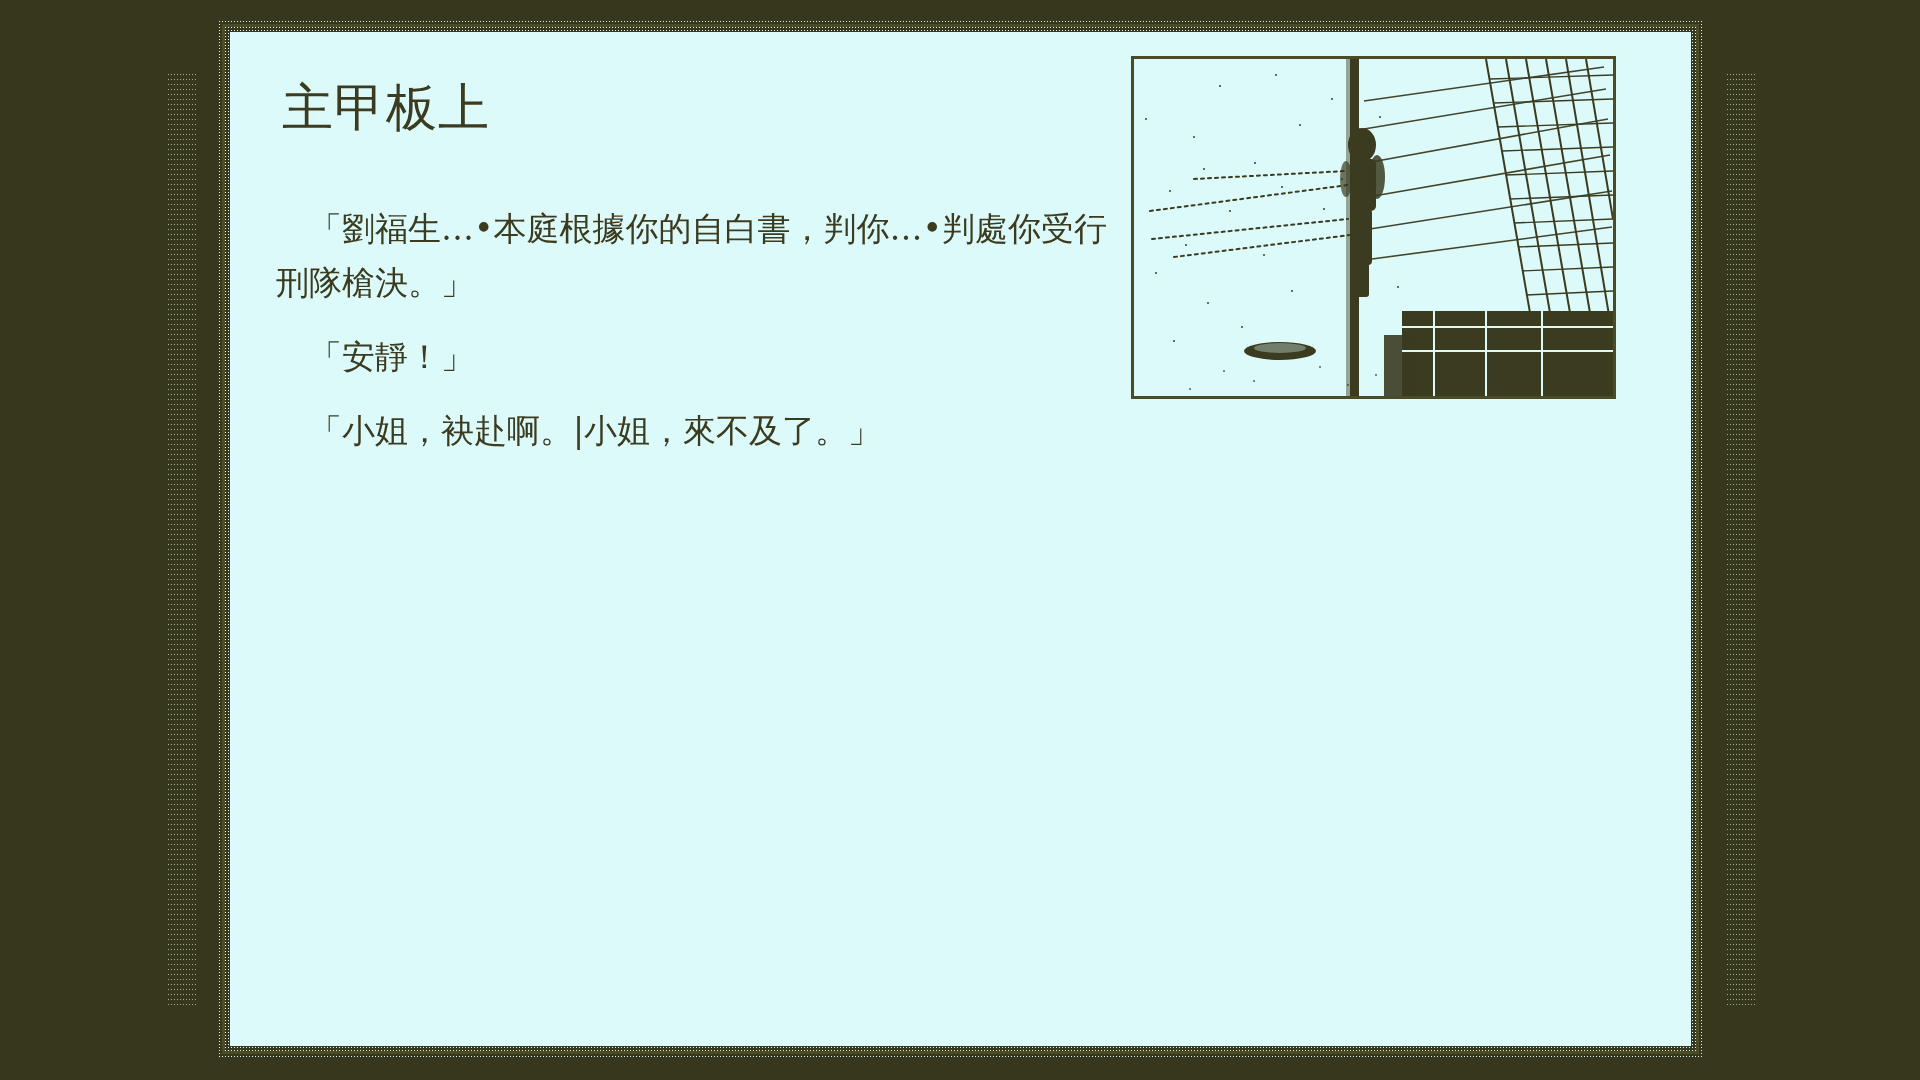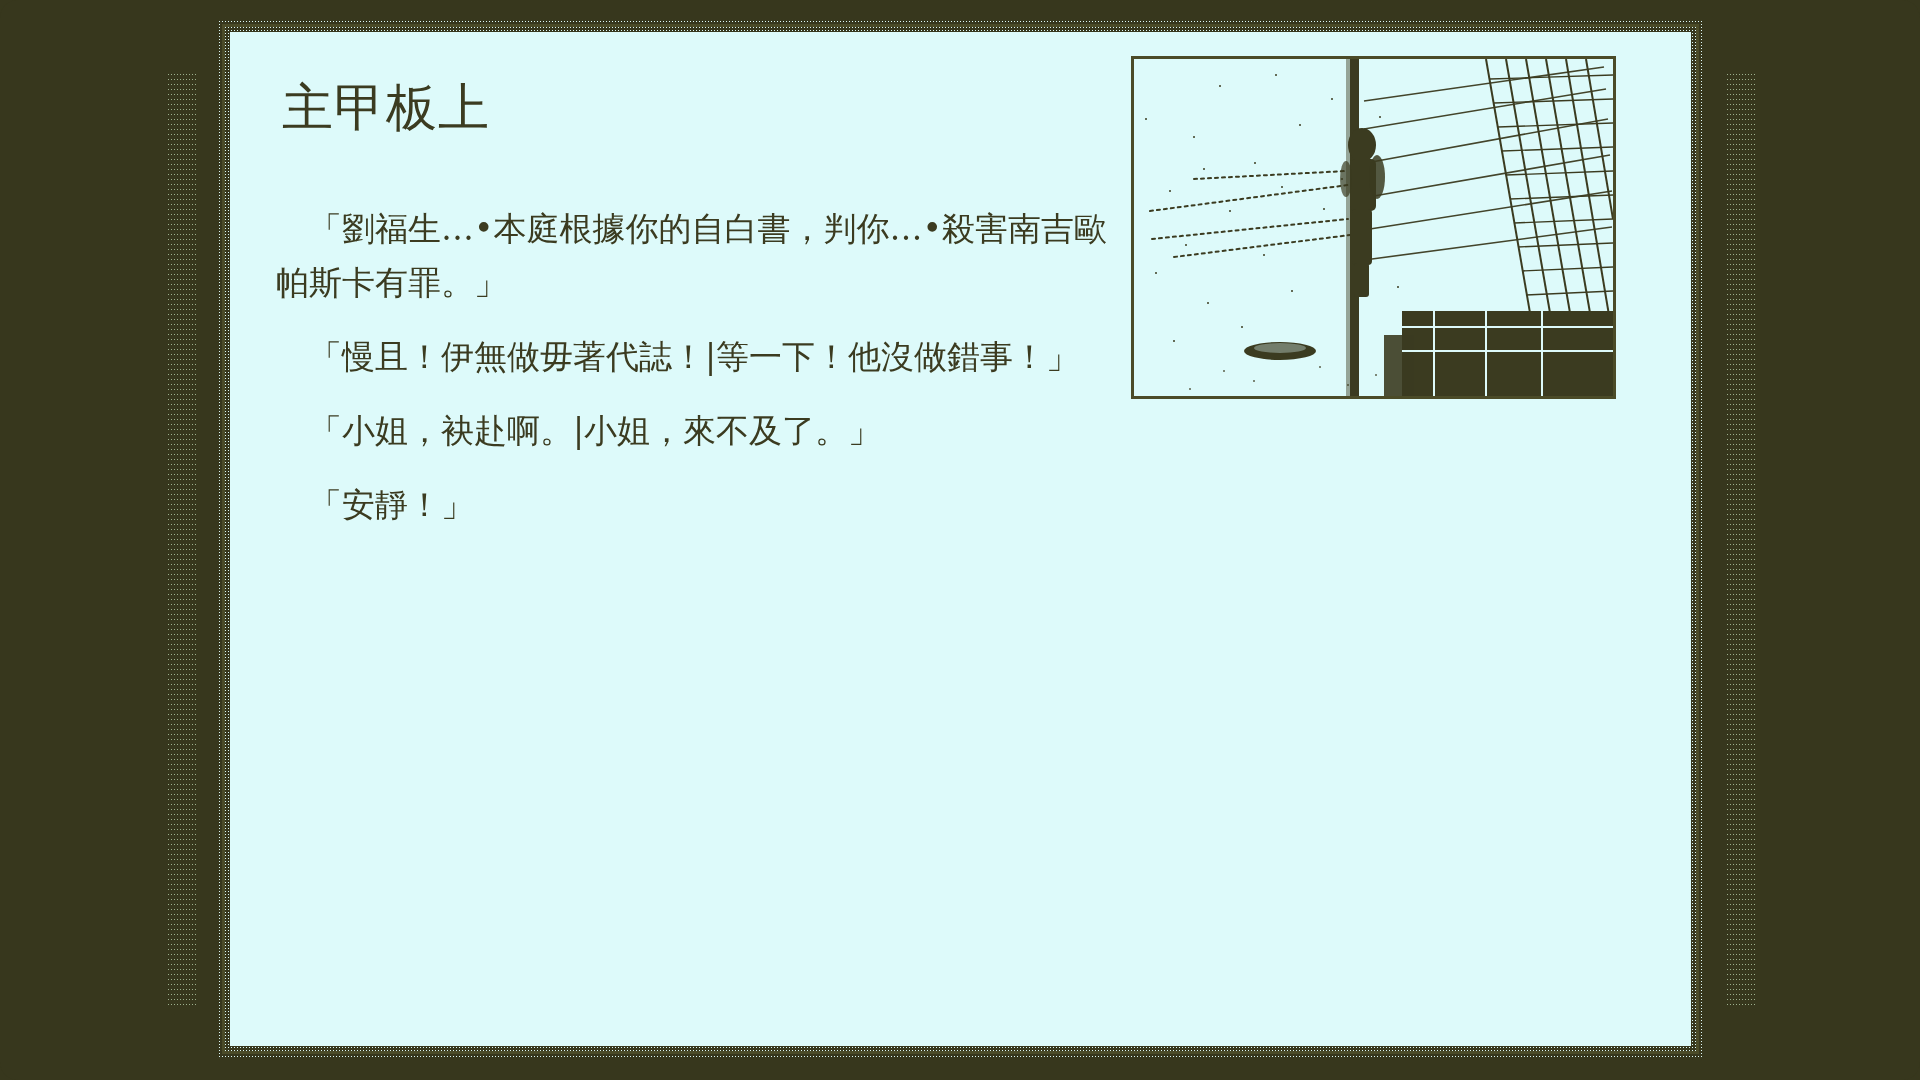--- a/index.html
+++ b/index.html
@@ -134,24 +134,23 @@
   <div class="tex-strip right"></div>
 
   <div id="page-frame"></div>
   <div id="page-inner-border"></div>
 
   <div id="page">
 
     <div id="title">主甲板上</div>
 
     <div id="prose">
-      <p class="para">「劉福生…•本庭根據你的自白書，判你…•殺害南吉歐帕斯卡有罪。」</p>
-      <p class="para">「慢且！伊無做毋著代誌！|等一下！他沒做錯事！」</p>
+      <p class="para">「劉福生…•本庭根據你的自白書，判你…•判處你受行刑隊槍決。」</p>
+      <p class="para">「安靜！」</p>
       <p class="para">「小姐，袂赴啊。|小姐，來不及了。」</p>
-      <p class="para">「安靜！」</p>
     </div>
 
     <div id="illus-frame">
       <div id="illus">
         <svg width="479" height="337" viewBox="0 0 479 337" xmlns="http://www.w3.org/2000/svg">
           <rect x="0" y="0" width="479" height="337" fill="#ddfafa"></rect>
           <g fill="#3b3b20">
 
             <circle cx="86" cy="27" r="1"></circle>
               <circle cx="142" cy="16" r="1"></circle>

